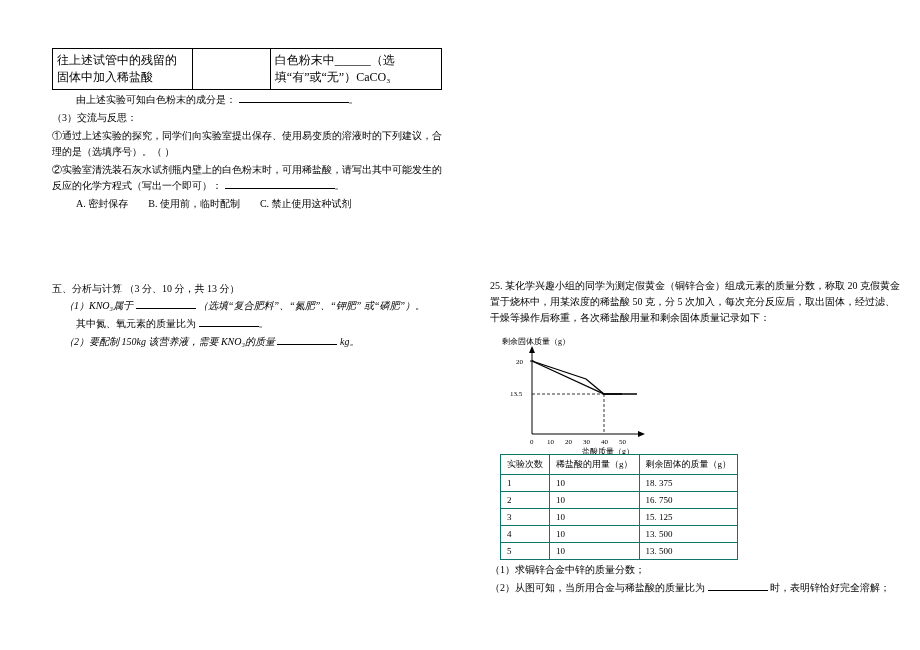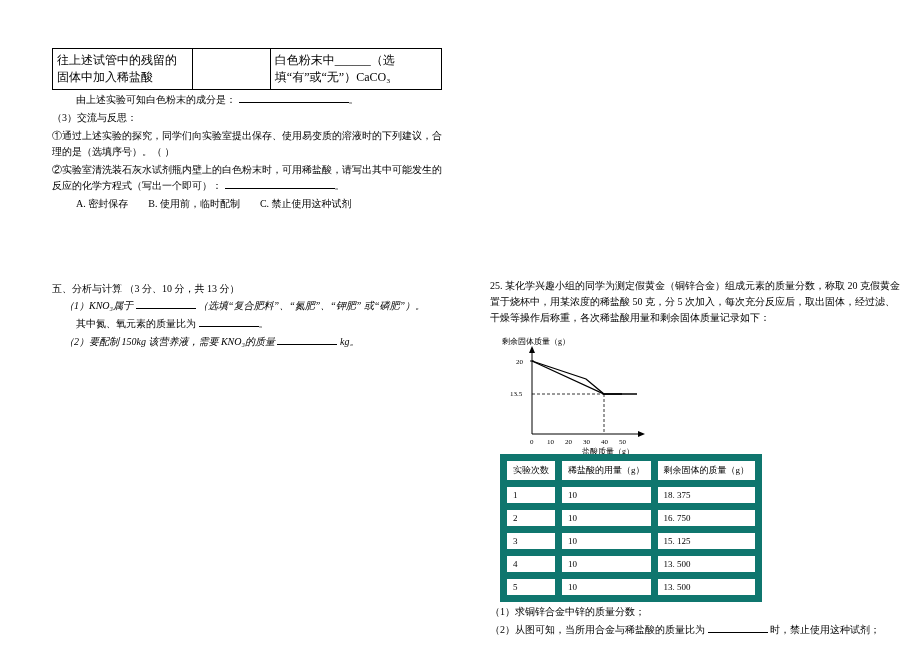--- a/index.html
+++ b/index.html
@@ -60,21 +60,21 @@
     left: 0; top: 0;
   }
   table.data {
     border-collapse: collapse;
     font-size: 9px;
     display: inline-block;
     vertical-align: top;
     margin-left: 10px;
   }
   table.data td, table.data th {
-    border: 7px solid #0f766e;
+    border: 1px solid #0f766e;
     padding: 3px 6px;
     text-align: left;
     font-weight: normal;
   }
   .section-title {
     font-size: 10px;
     margin-top: 18px;
   }
 </style>
 </head>
@@ -201,16 +201,16 @@
         <td>10</td>
         <td>13. 500</td>
       </tr>
     </tbody></table>
   </div>
 
   <div class="line">（1）求铜锌合金中锌的质量分数；</div>
   <div class="line">
     <span>（2）从图可知，当所用合金与稀盐酸的质量比为</span>
     <span class="u-mid"></span>
-    <span>时，禁止使用这种试剂；</span>
+    <span>时，表明锌恰好完全溶解；</span>
   </div>
 
 </div>
 
 </body></html>

